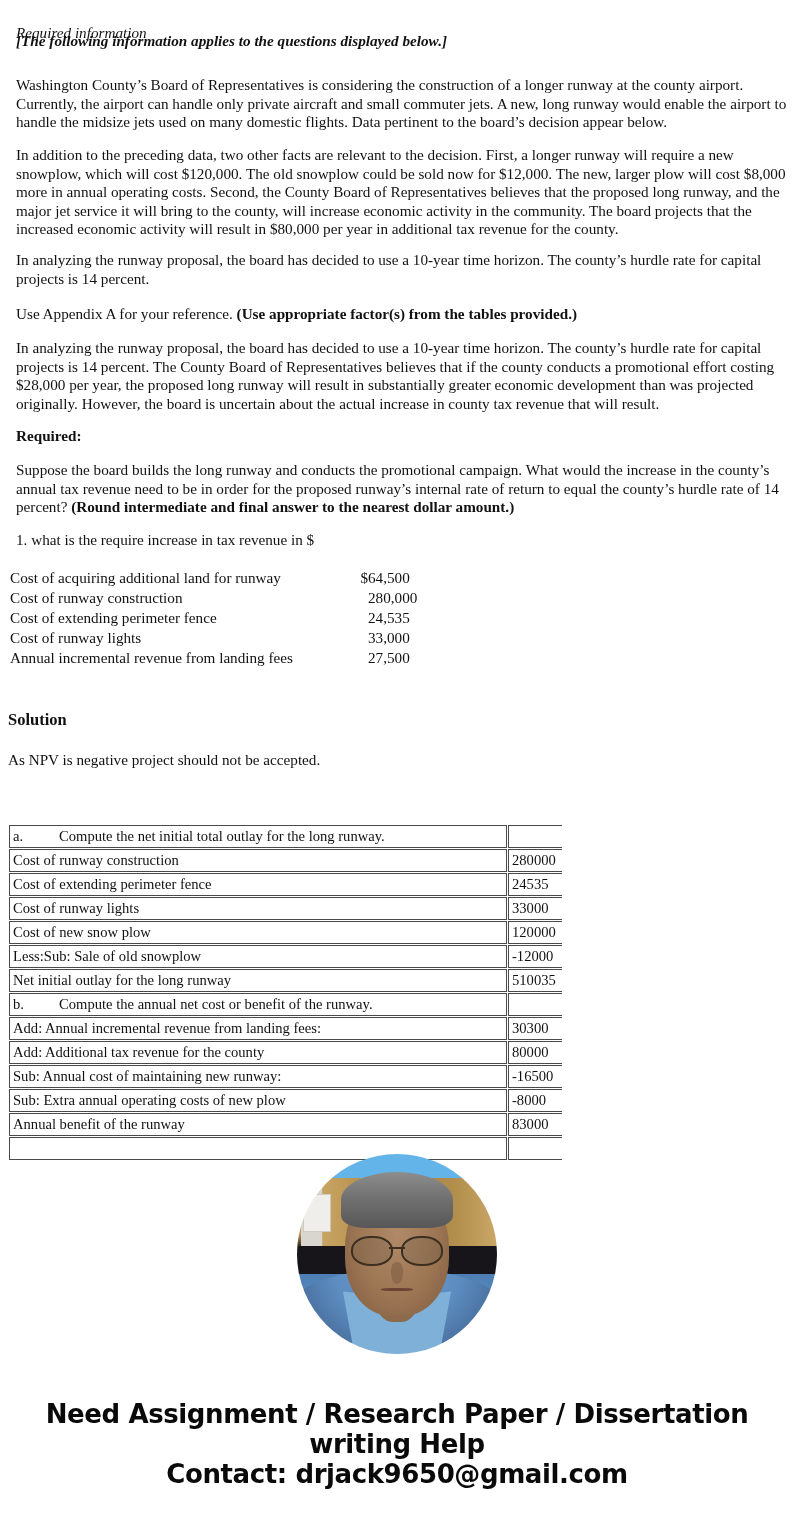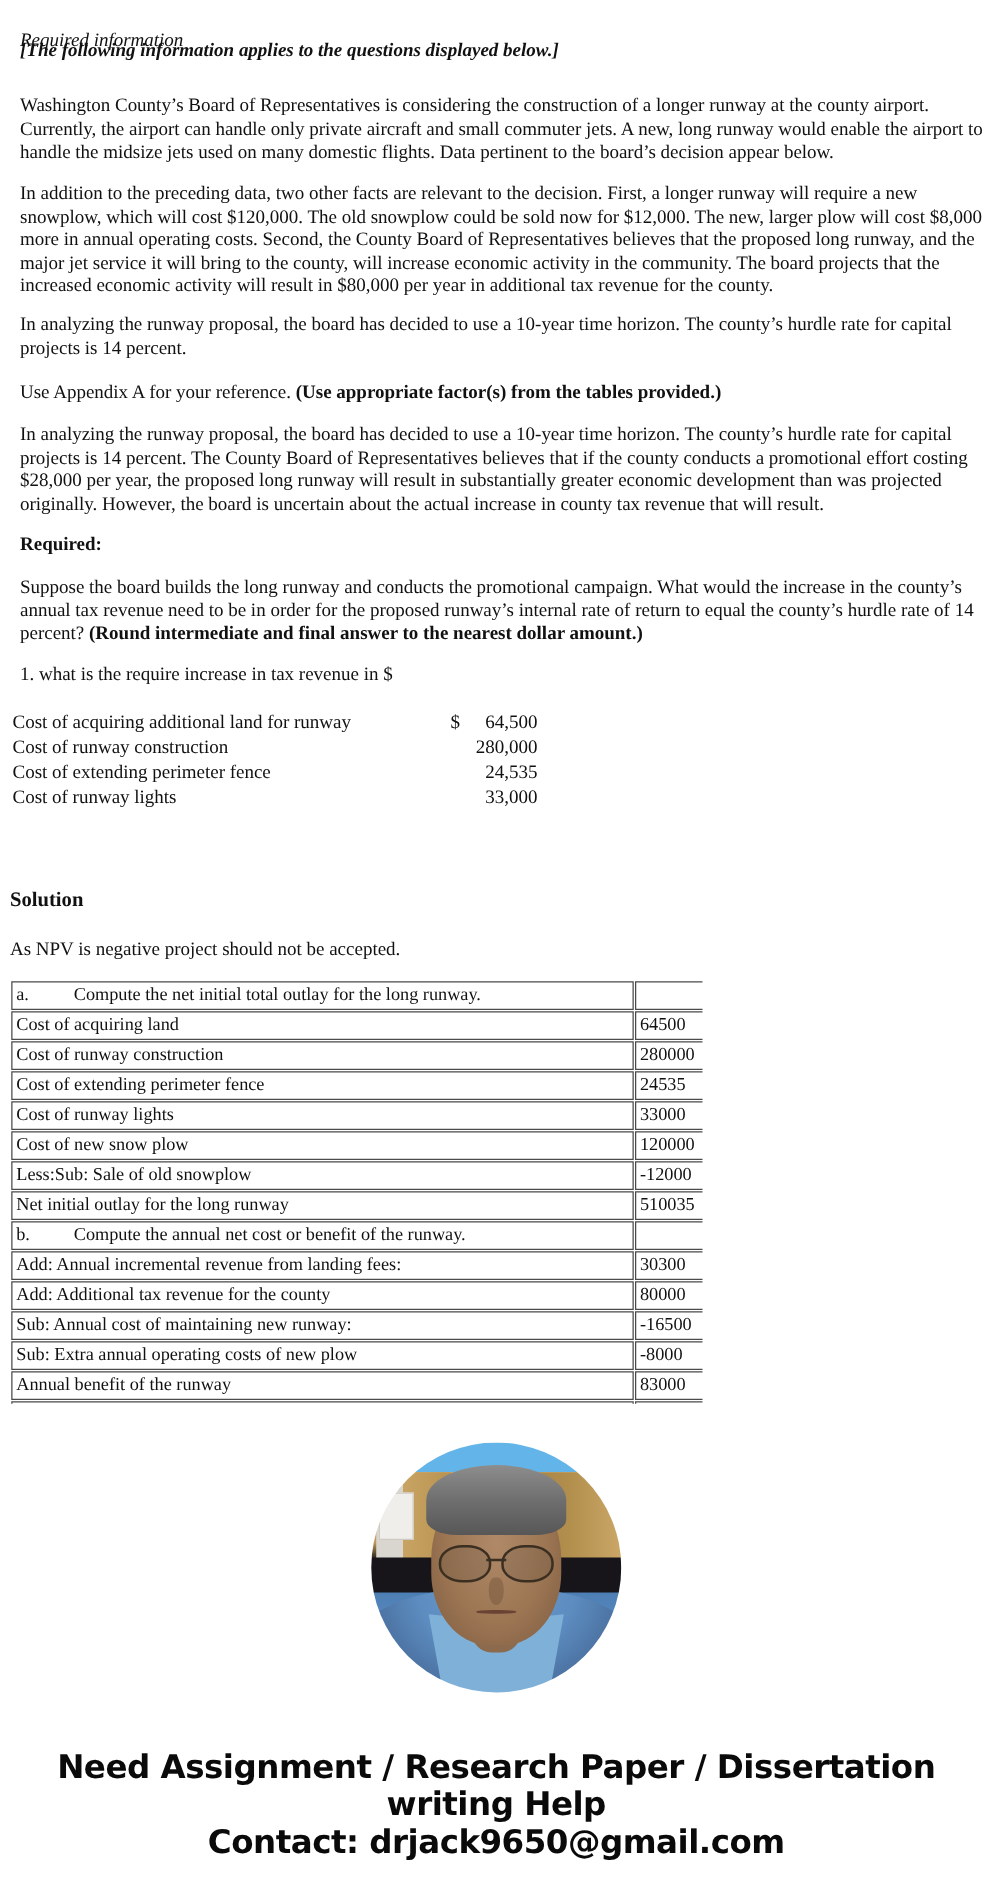--- a/index.html
+++ b/index.html
@@ -115,21 +115,21 @@
   .datalist td {
     padding: 0;
     border: none;
     white-space: nowrap;
     font-size: 15.2px;
     line-height: 20px;
     color: #111;
   }
   .datalist td.dl-label { text-align: left; padding-right: 6px; }
   .datalist td.dl-cur   { text-align: right; width: 12px; }
-  .datalist td.dl-val   { text-align: right; width: 62px; }
+  .datalist td.dl-val   { width: 62px; }
 
   
   .solution-head {
     position: absolute;
     left: 8px;
     top: 710px;
     font-size: 16.5px;
     font-weight: bold;
     line-height: 20px;
   }
@@ -138,21 +138,21 @@
     left: 8px;
     top: 750px;
     font-size: 15.2px;
     line-height: 19px;
   }
 
   
   .tbl-wrap {
     position: absolute;
     left: 8px;
-    top: 784px;
+    top: 824px;
     width: 554px;
     height: 339px;
     overflow: hidden;
   }
   table.answers {
     border-collapse: separate;
     border-spacing: 1px;
     width: 554px;
     table-layout: fixed;
     background: #ffffff;
@@ -323,36 +323,37 @@
       <tr>
         <td class="dl-label">Cost of extending perimeter fence</td>
         <td class="dl-cur"></td>
         <td class="dl-val">24,535</td>
       </tr>
       <tr>
         <td class="dl-label">Cost of runway lights</td>
         <td class="dl-cur"></td>
         <td class="dl-val">33,000</td>
       </tr>
+      <tr>
+        <td class="dl-label">Annual incremental revenue from landing fees</td>
+        <td class="dl-cur"></td>
+        <td class="dl-val">27,500</td>
+      </tr>
     </tbody>
   </table>
 
   <div class="solution-head">Solution</div>
   <div class="solution-note">As NPV is negative project should not be accepted.</div>
 
   <div class="tbl-wrap">
     <table class="answers">
       <tbody>
         <tr class="section-head">
           <td class="c-label"><span class="sec-letter">a.</span><span>Compute the net initial total outlay for the long runway.</span></td>
           <td class="c-value"></td>
-        </tr>
-        <tr>
-          <td class="c-label">Cost of acquiring land</td>
-          <td class="c-value">64500</td>
         </tr>
         <tr>
           <td class="c-label">Cost of runway construction</td>
           <td class="c-value">280000</td>
         </tr>
         <tr>
           <td class="c-label">Cost of extending perimeter fence</td>
           <td class="c-value">24535</td>
         </tr>
         <tr>

